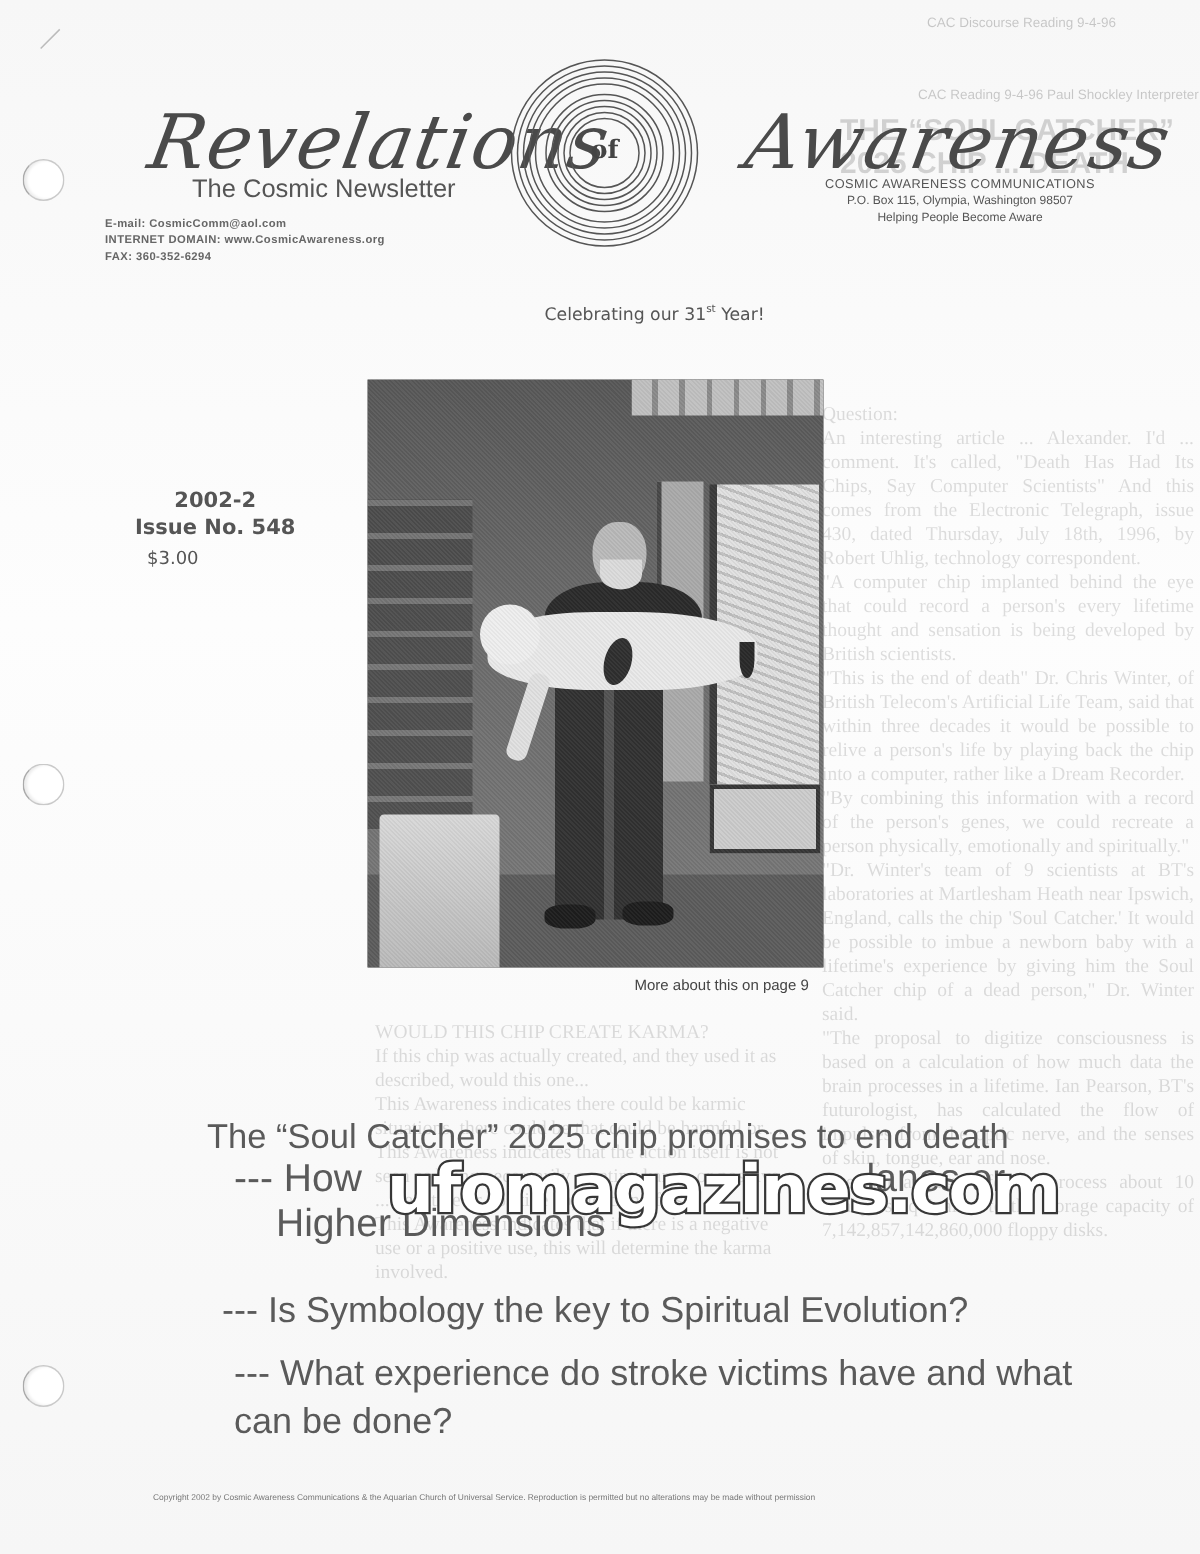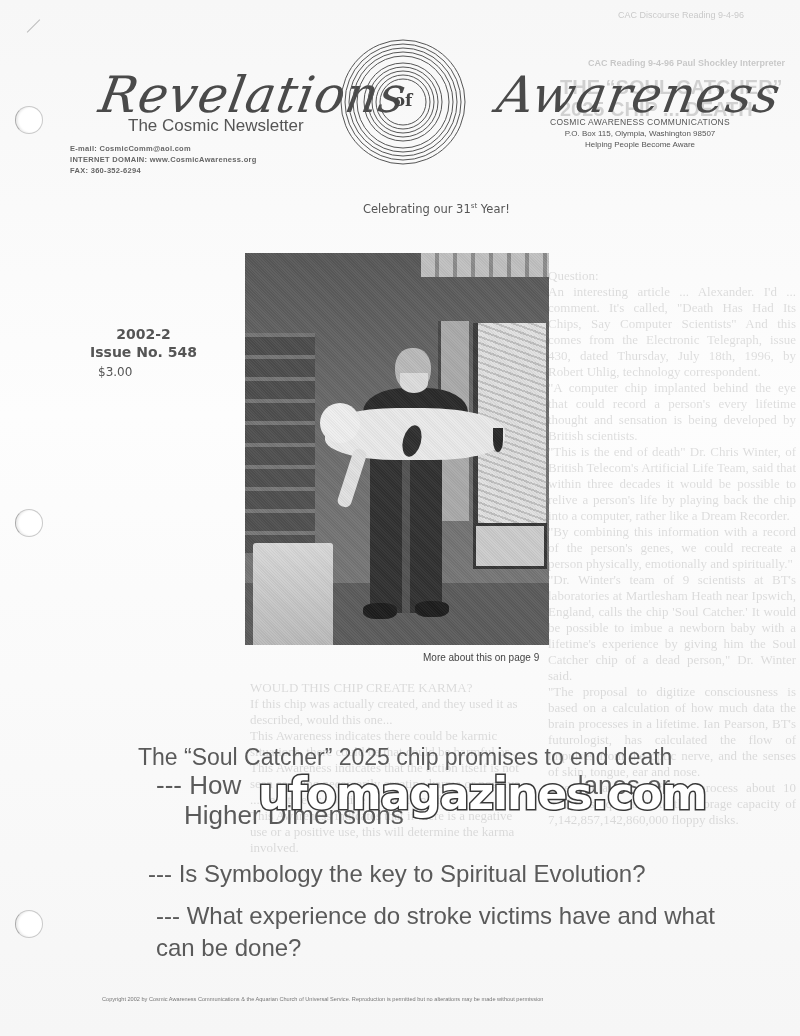--- a/index.html
+++ b/index.html
@@ -77,21 +77,21 @@
 
   .copyright { position: absolute; left: 102px; top: 996px; font-size: 5.6px; color: #777; white-space: nowrap; }
   .corner-mark { position: absolute; left: 28px; top: 24px; width: 18px; height: 10px; border-top: 1px solid #bbb; transform: rotate(-45deg); }
 </style>
 </head>
 <body>
 
 <div class="page">
 
   <div class="bleed-small" style="left:586px;top:10px;margin-left:32px;">CAC Discourse Reading 9-4-96</div>
-  <div class="bleed-small" style="left:588px;top:58px;font-weight:bold;">CAC Reading 9-4-96 Paul Shockley Interpreter</div>
+  <div class="bleed-small" style="left:612px;top:58px;">CAC Reading 9-4-96 Paul Shockley Interpreter</div>
   <div class="bleed-head">THE “SOUL CATCHER” 2025 CHIP ... DEATH</div>
   <div class="bleed bleed-right">Question:
 An interesting article ... Alexander. I'd ... comment. It's called, "Death Has Had Its Chips, Say Computer Scientists" And this comes from the Electronic Telegraph, issue 430, dated Thursday, July 18th, 1996, by Robert Uhlig, technology correspondent.
 "A computer chip implanted behind the eye that could record a person's every lifetime thought and sensation is being developed by British scientists.
 "This is the end of death" Dr. Chris Winter, of British Telecom's Artificial Life Team, said that within three decades it would be possible to relive a person's life by playing back the chip into a computer, rather like a Dream Recorder.
 "By combining this information with a record of the person's genes, we could recreate a person physically, emotionally and spiritually."
 "Dr. Winter's team of 9 scientists at BT's laboratories at Martlesham Heath near Ipswich, England, calls the chip 'Soul Catcher.' It would be possible to imbue a newborn baby with a lifetime's experience by giving him the Soul Catcher chip of a dead person," Dr. Winter said.
 "The proposal to digitize consciousness is based on a calculation of how much data the brain processes in a lifetime. Ian Pearson, BT's futurologist, has calculated the flow of impulses from the optic nerve, and the senses of skin, tongue, ear and nose.
 Over an average life we process about 10 terabytes equivalent to the storage capacity of 7,142,857,142,860,000 floppy disks.</div>
   <div class="bleed bleed-lower">WOULD THIS CHIP CREATE KARMA?

